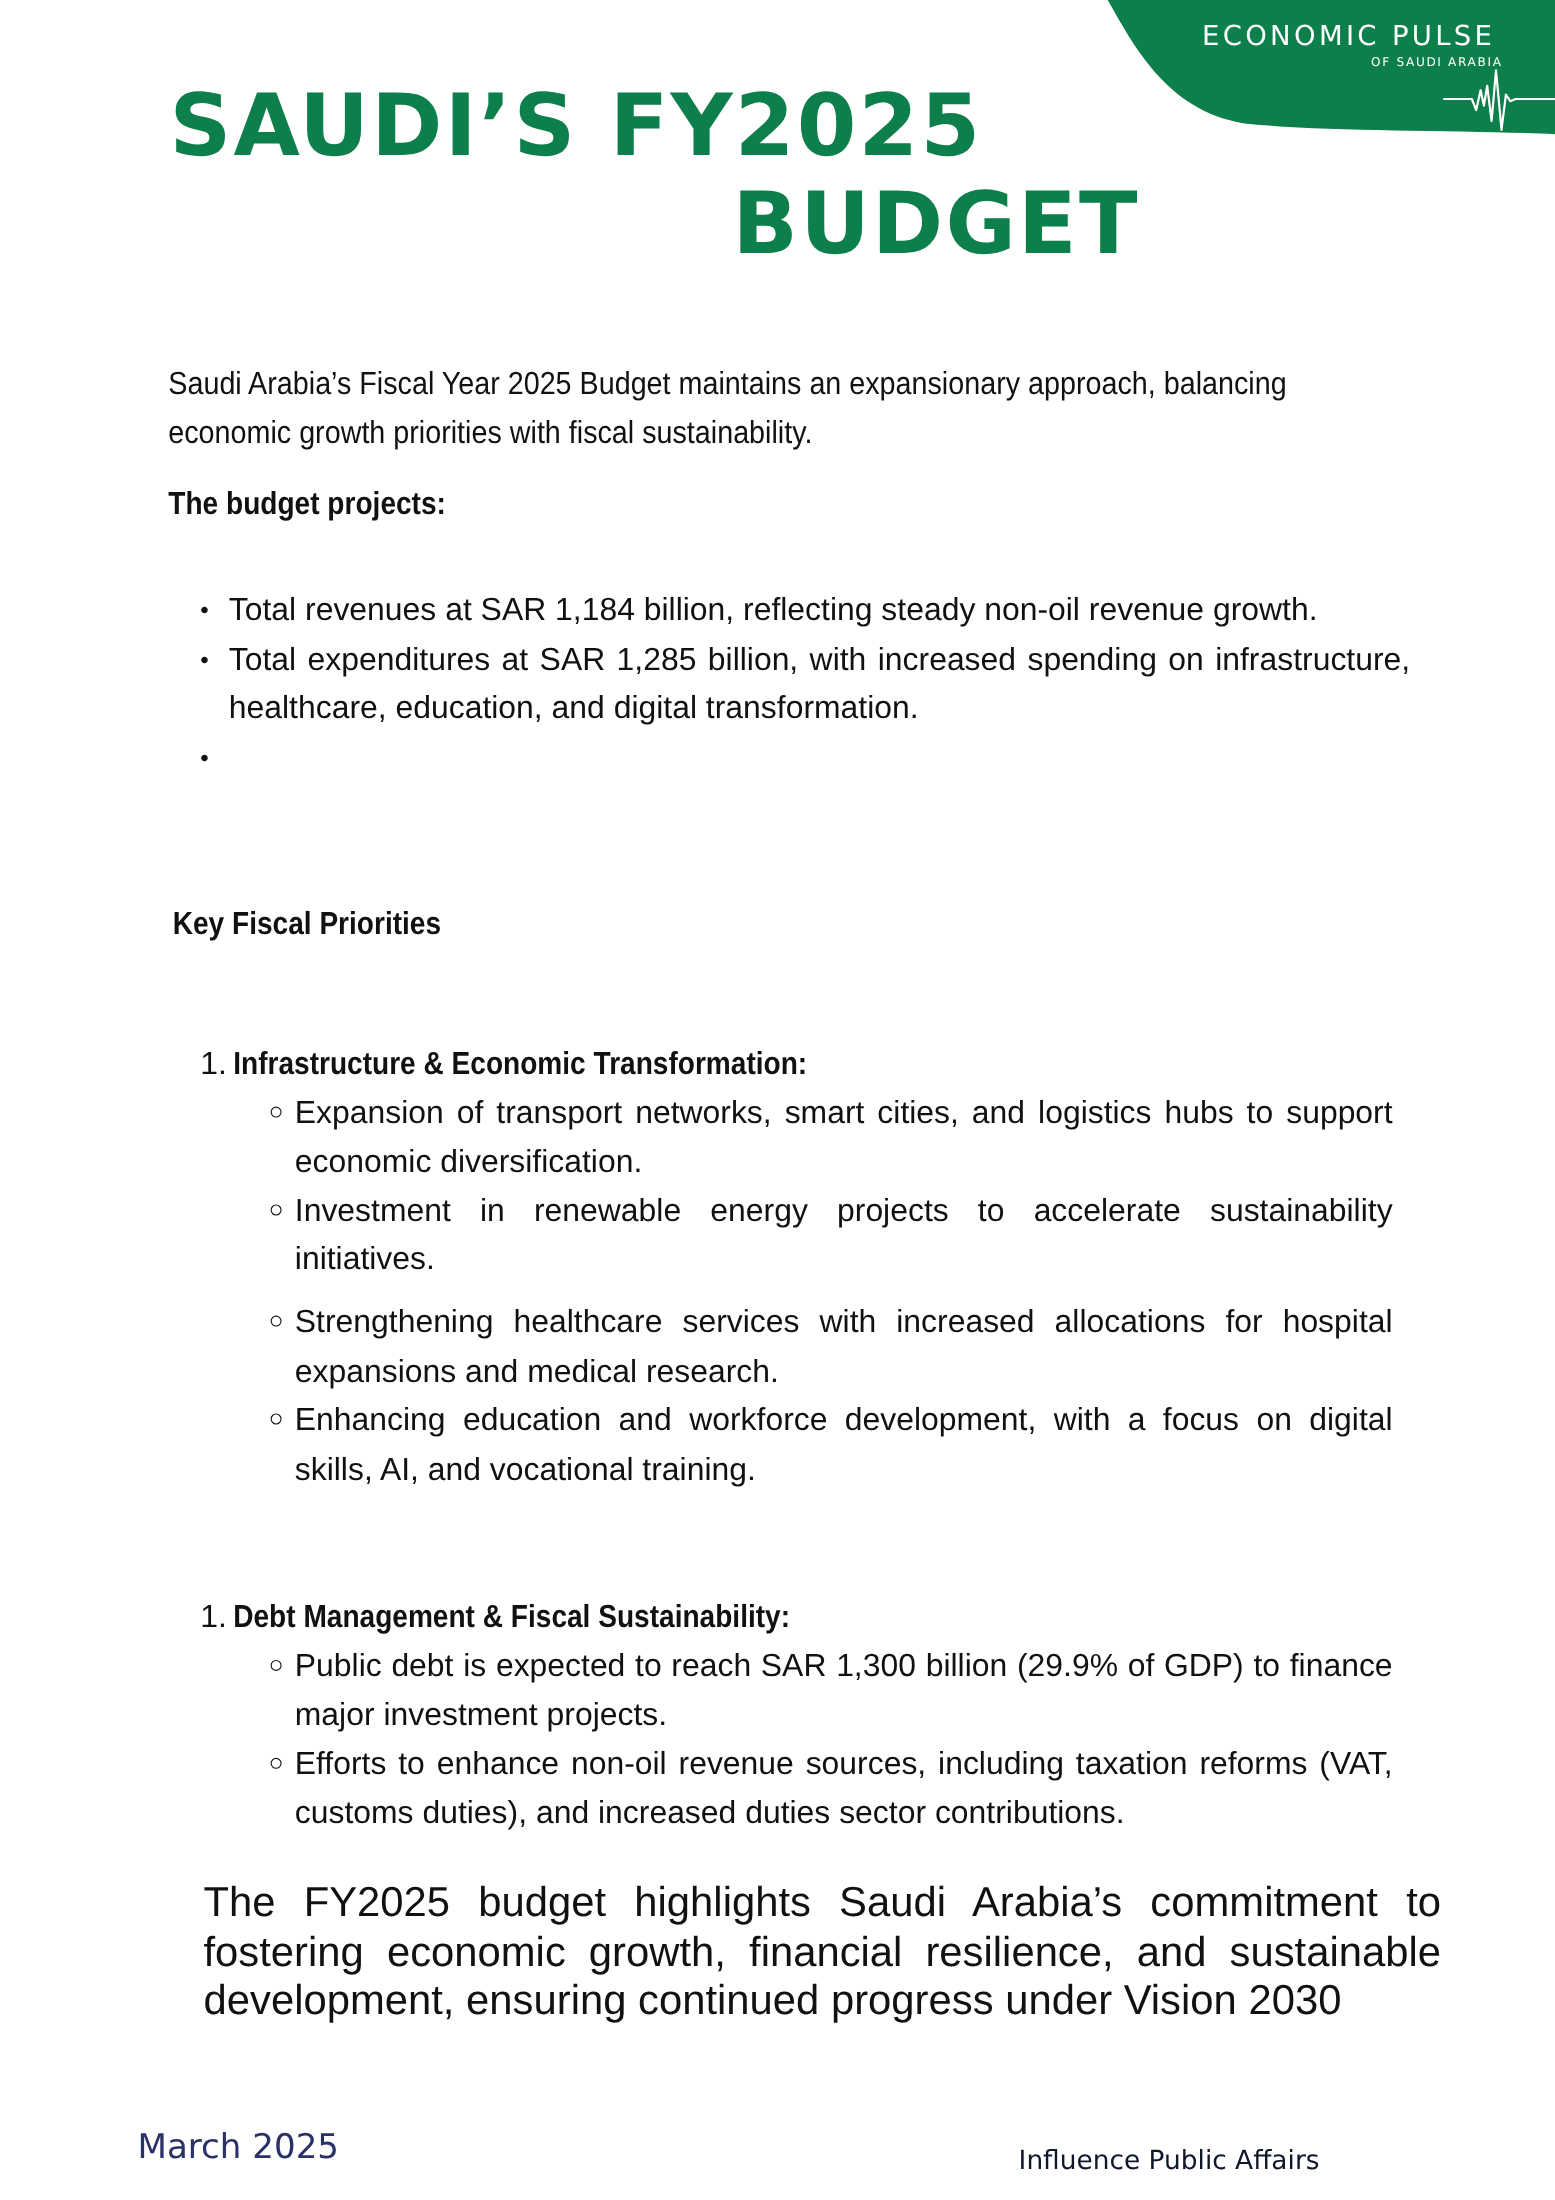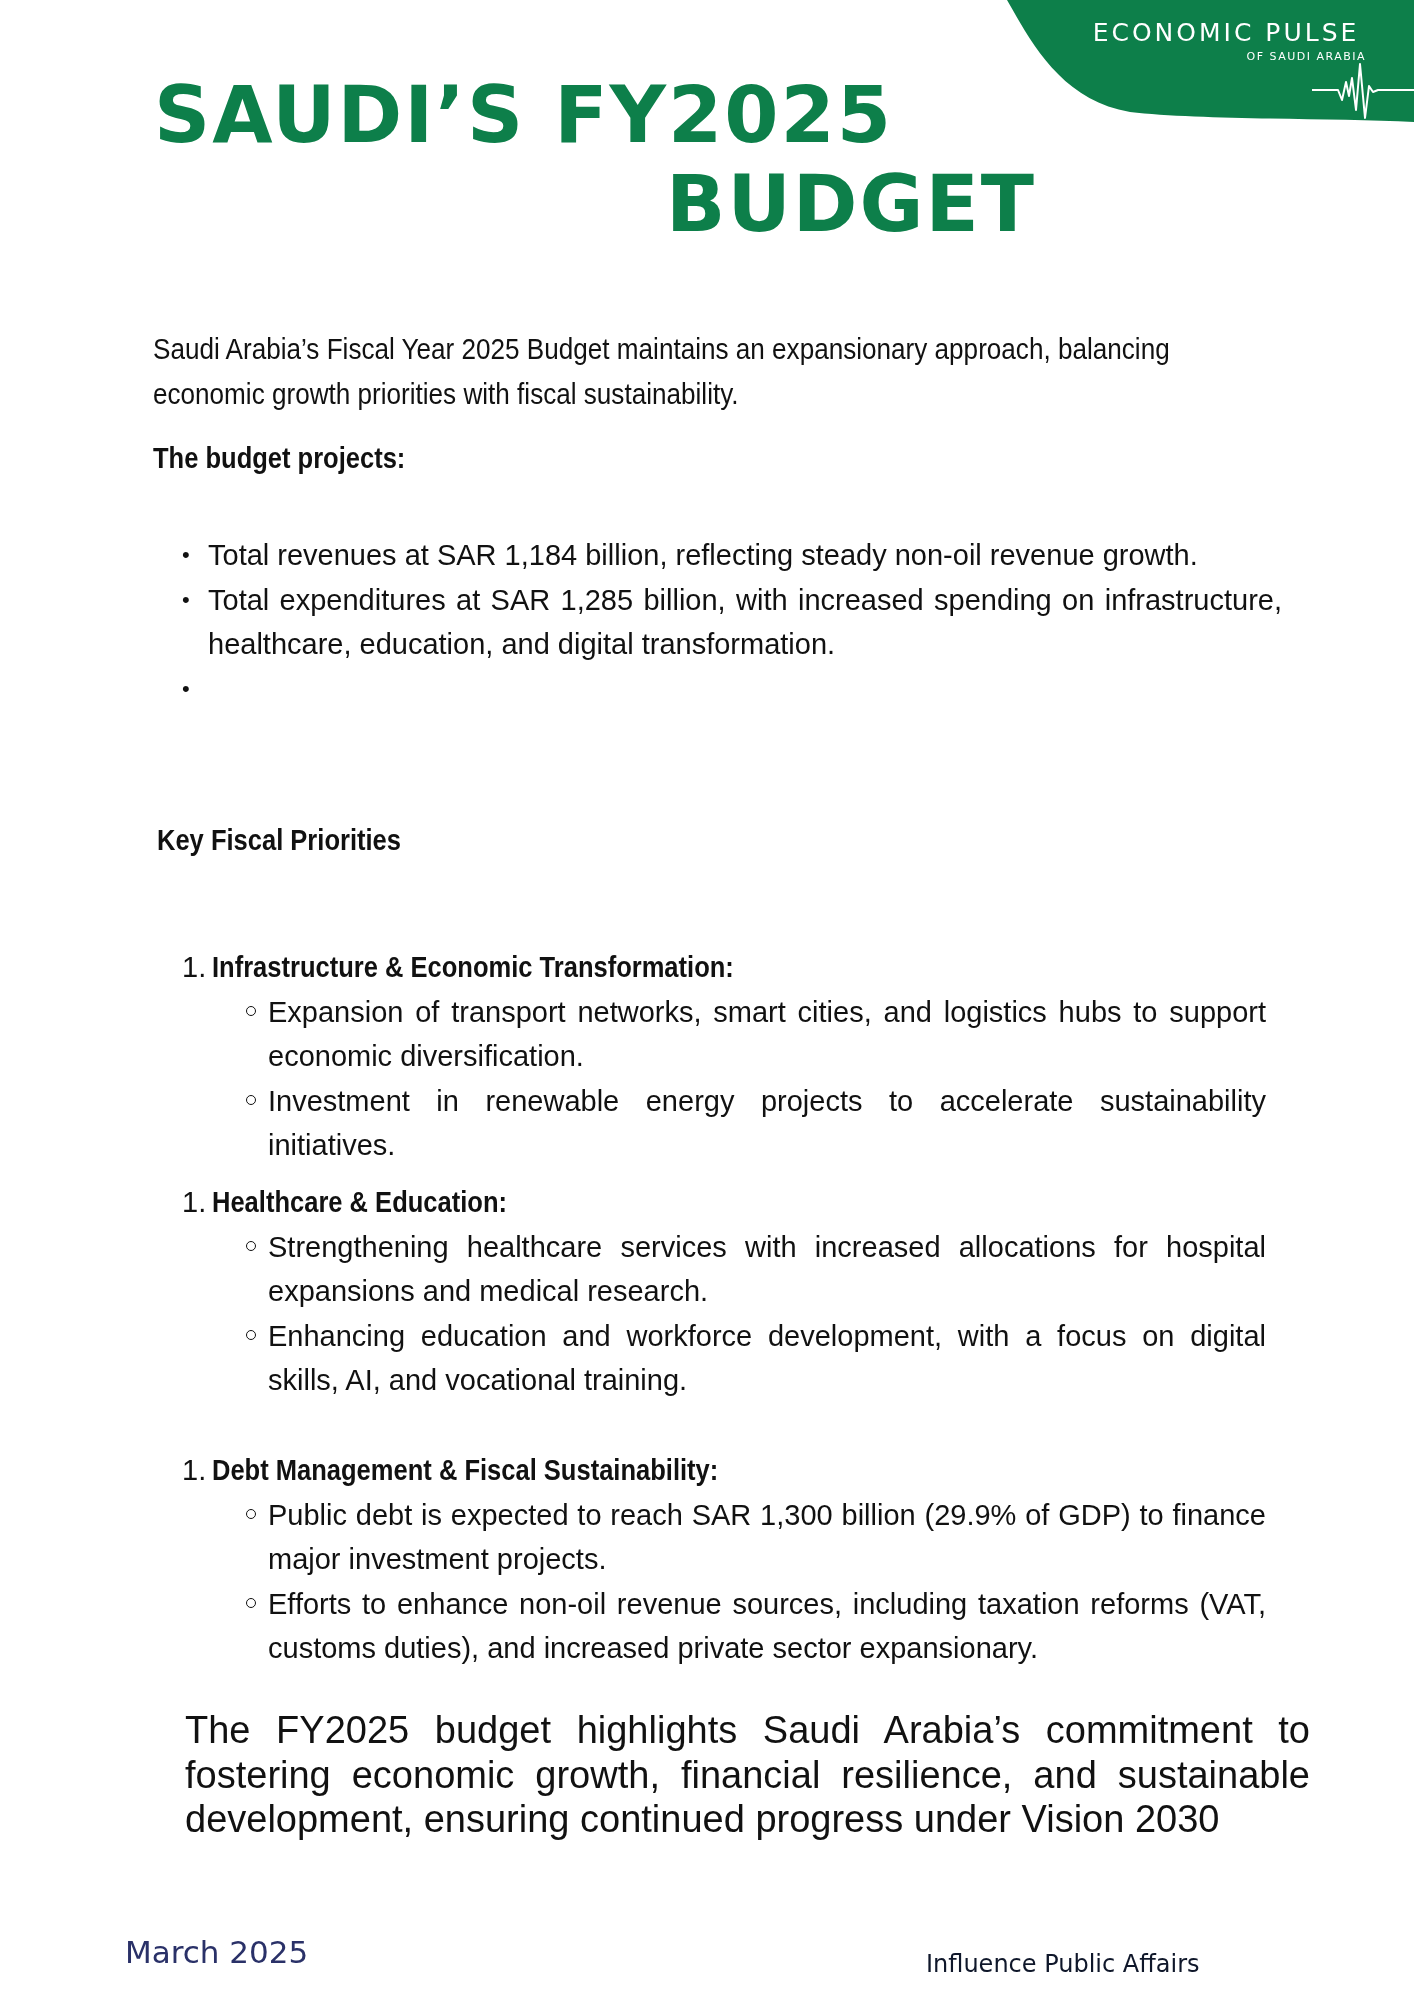--- a/index.html
+++ b/index.html
@@ -56,31 +56,30 @@
 
 <div class="prio" style="top:913px;margin-top:32px;">
   <div class="prio-head"><span class="num">1.</span><span class="lbl">Infrastructure &amp; Economic Transformation:</span></div>
   <ul class="sub-list">
     <li><span class="circ"></span><span>Expansion of transport networks, smart cities, and logistics hubs to support economic diversification.</span></li>
     <li><span class="circ"></span><span>Investment in renewable energy projects to accelerate sustainability initiatives.</span></li>
   </ul>
 </div>
 
 <div class="prio" style="top:1180px;">
-  <div class="prio-head"><span class="num">1.</span><span class="lbl">Healthcare &amp; Education:</span></div>
   <ul class="sub-list">
     <li><span class="circ"></span><span>Strengthening healthcare services with increased allocations for hospital expansions and medical research.</span></li>
     <li><span class="circ"></span><span>Enhancing education and workforce development, with a focus on digital skills, AI, and vocational training.</span></li>
   </ul>
 </div>
 
 <div class="prio" style="top:1448px;">
   <div class="prio-head"><span class="num">1.</span><span class="lbl">Debt Management &amp; Fiscal Sustainability:</span></div>
   <ul class="sub-list">
     <li><span class="circ"></span><span>Public debt is expected to reach SAR 1,300 billion (29.9% of GDP) to finance major investment projects.</span></li>
-    <li><span class="circ"></span><span>Efforts to enhance non-oil revenue sources, including taxation reforms (VAT, customs duties), and increased private sector expansionary.</span></li>
+    <li><span class="circ"></span><span>Efforts to enhance non-oil revenue sources, including taxation reforms (VAT, customs duties), and increased duties sector contributions.</span></li>
   </ul>
 </div>
 
 <div class="closing">The FY2025 budget highlights Saudi Arabia’s commitment to fostering economic growth, financial resilience, and sustainable development, ensuring continued progress under Vision 2030</div>
 
 <div class="footer-date">March 2025</div>
 <div class="footer-org">Influence Public Affairs</div>
 
 </body></html>

